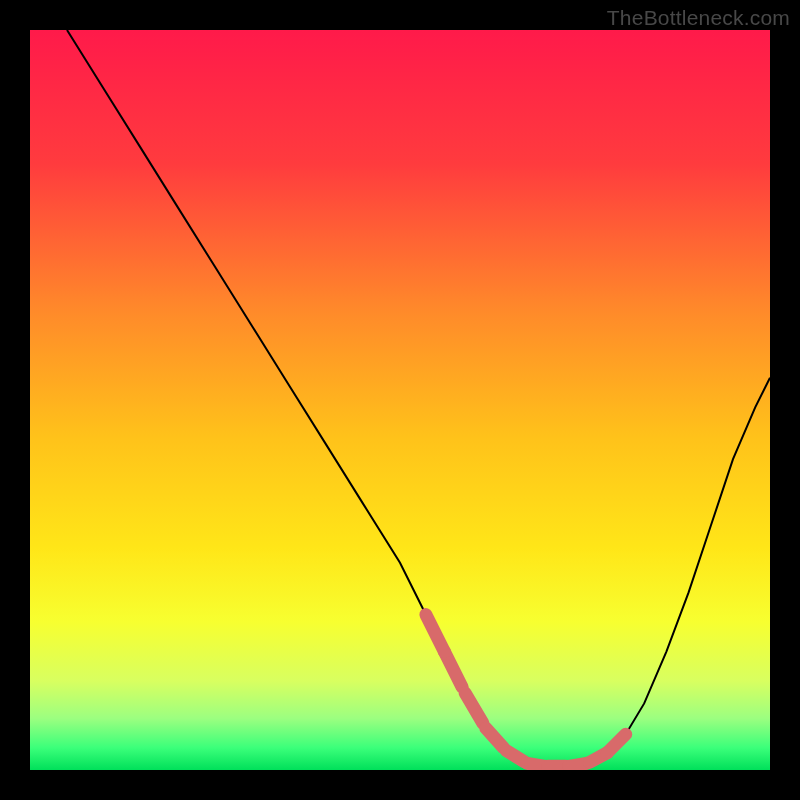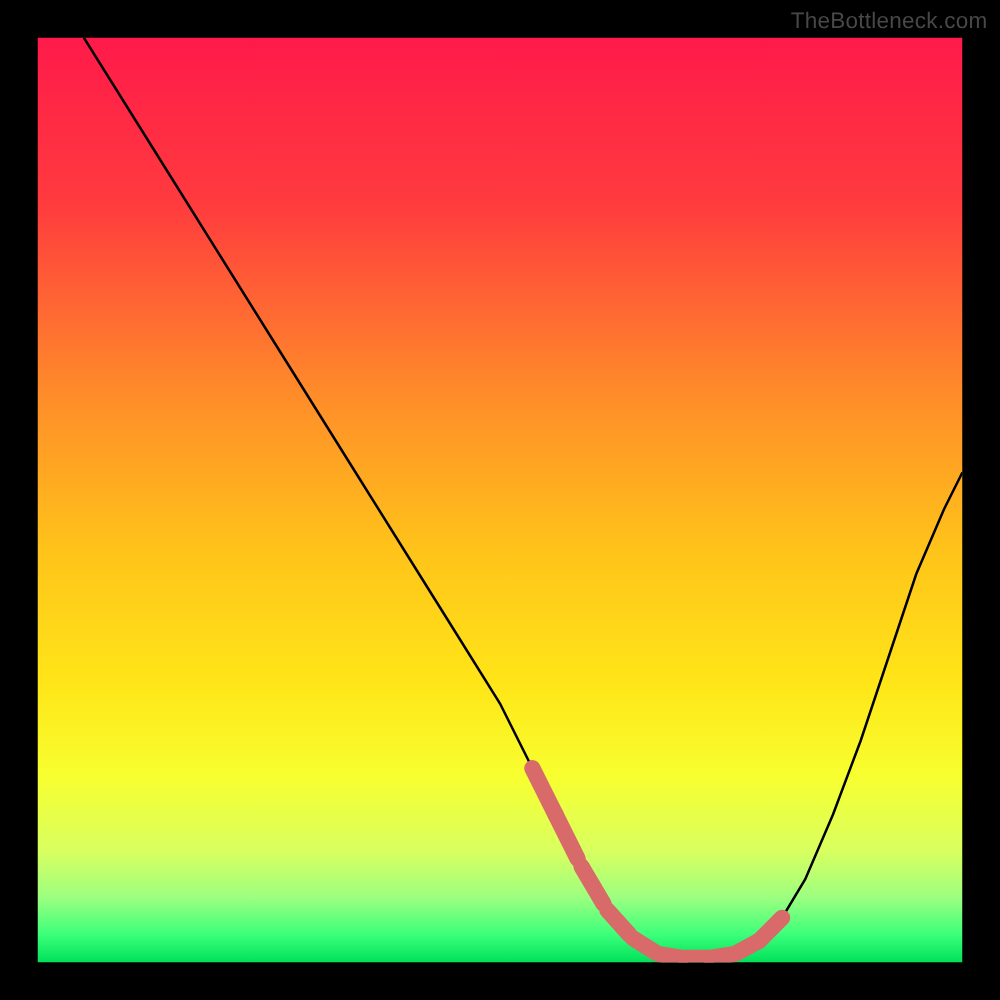--- a/index.html
+++ b/index.html
@@ -15,21 +15,21 @@
     position: relative;
     width: 800px;
     height: 800px;
     background: #000;
   }
   .watermark {
     position: absolute;
     top: 6px;
     right: 10px;
     color: #484848;
-    font-size: 18px;
+    font-size: 21px;
     font-weight: 500;
     z-index: 10;
     letter-spacing: 0.2px;
   }
   .plot-area {
     position: absolute;
     left: 30px;
     top: 30px;
     width: 740px;
     height: 740px;

